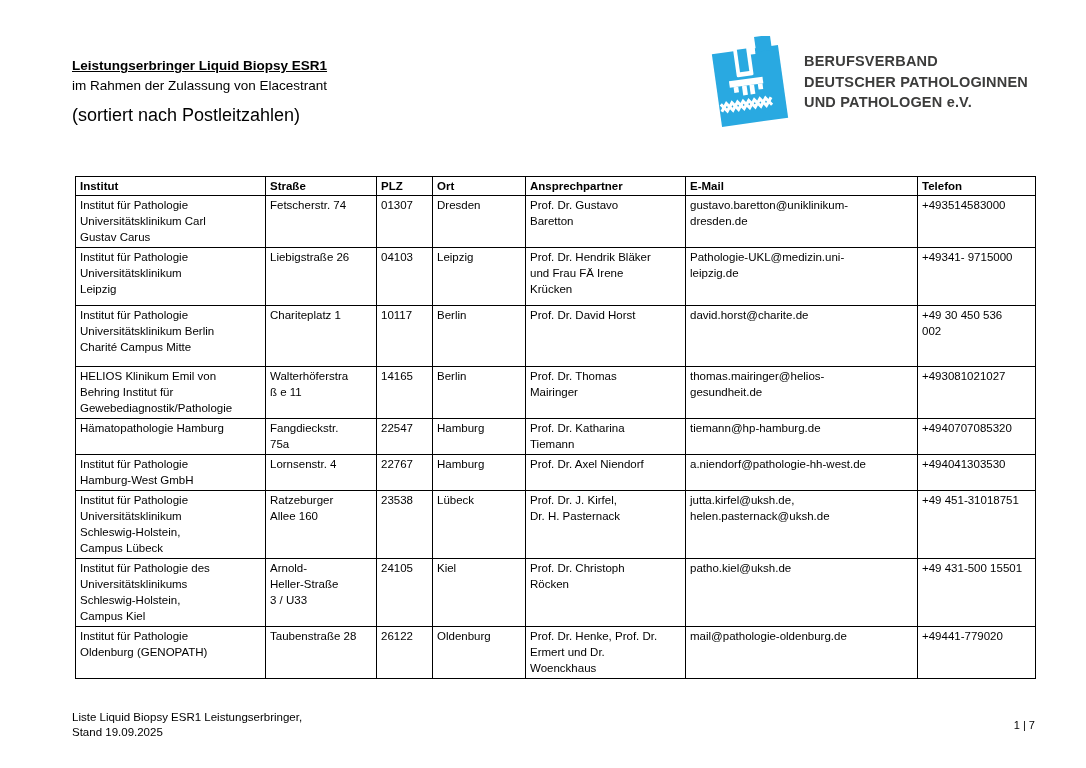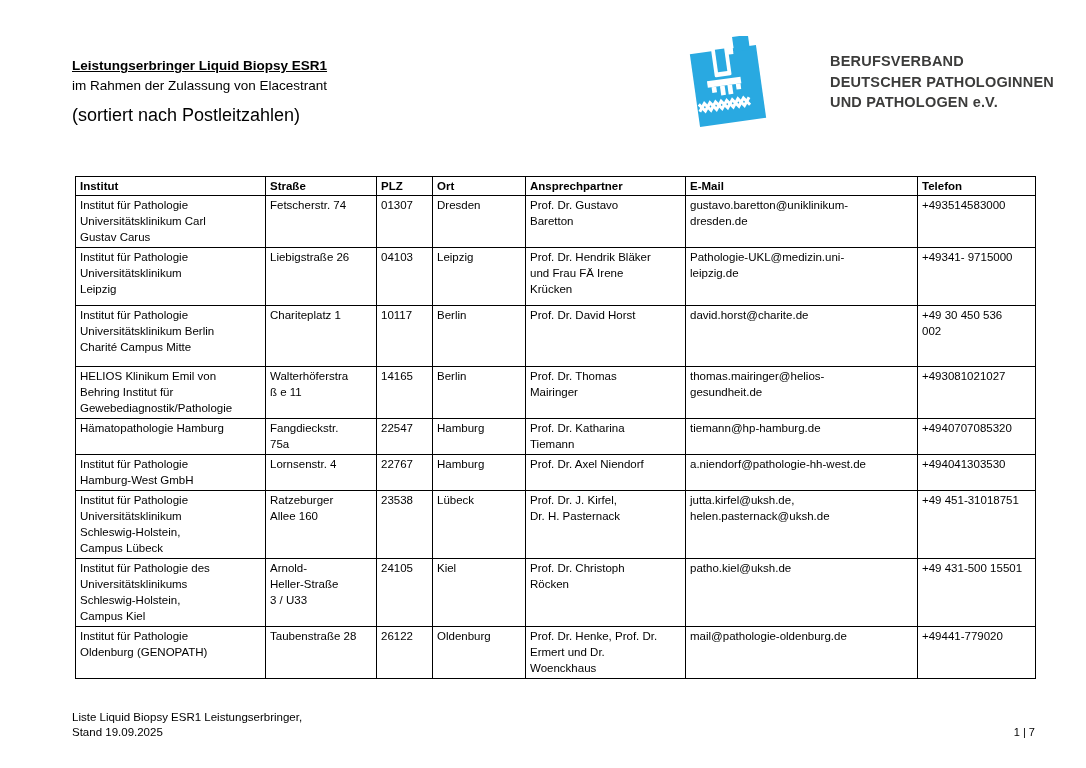--- a/index.html
+++ b/index.html
@@ -11,21 +11,21 @@
     position: relative; overflow: hidden;
   }
 
   
   .doc-header { position: absolute; left: 72px; top: 56px; }
   .doc-title { font-size: 13.5px; font-weight: bold; line-height: 20px; text-decoration: underline; }
   .doc-subtitle { font-size: 13.5px; line-height: 20px; }
   .sort-note { font-size: 18px; line-height: 16px; margin-top: 11px; }
 
   
-  .logo-block { position: absolute; left: 682px; top: 36px; display: flex; align-items: flex-start; gap: 48px; }
+  .logo-block { position: absolute; left: 704px; top: 36px; display: flex; align-items: flex-start; }
   .logo-mark { width: 94px; height: 94px; display: block; }
   .org-name { margin-left: 6px; margin-top: 15px; font-weight: bold; font-size: 14.5px;
               line-height: 20.5px; color: #3C3C3B; letter-spacing: 0.2px; white-space: nowrap; }
 
   
   table.providers { position: absolute; left: 75px; top: 176px; width: 960px;
                     border-collapse: collapse; table-layout: fixed; }
   .providers th, .providers td {
     border: 1px solid #000;
     vertical-align: top; text-align: left;
@@ -39,21 +39,21 @@
   col.c-institut { width: 190px; }
   col.c-strasse  { width: 111px; }
   col.c-plz      { width: 56px; }
   col.c-ort      { width: 93px; }
   col.c-ansprech { width: 160px; }
   col.c-email    { width: 232px; }
   col.c-telefon  { width: 118px; }
 
   
   .doc-footer { position: absolute; left: 72px; top: 710px; width: 963px;
-                display: flex; justify-content: space-between; align-items: flex-end;
+                display: flex; justify-content: space-between; align-items: center;
                 font-size: 11.5px; line-height: 15px; }
   .page-number { font-size: 11px; }
 </style>
 </head>
 <body>
 
 <div class="doc-header">
   <div class="doc-title">Leistungserbringer Liquid Biopsy ESR1</div>
   <div class="doc-subtitle">im Rahmen der Zulassung von Elacestrant</div>
   <div class="sort-note">(sortiert nach Postleitzahlen)</div>

